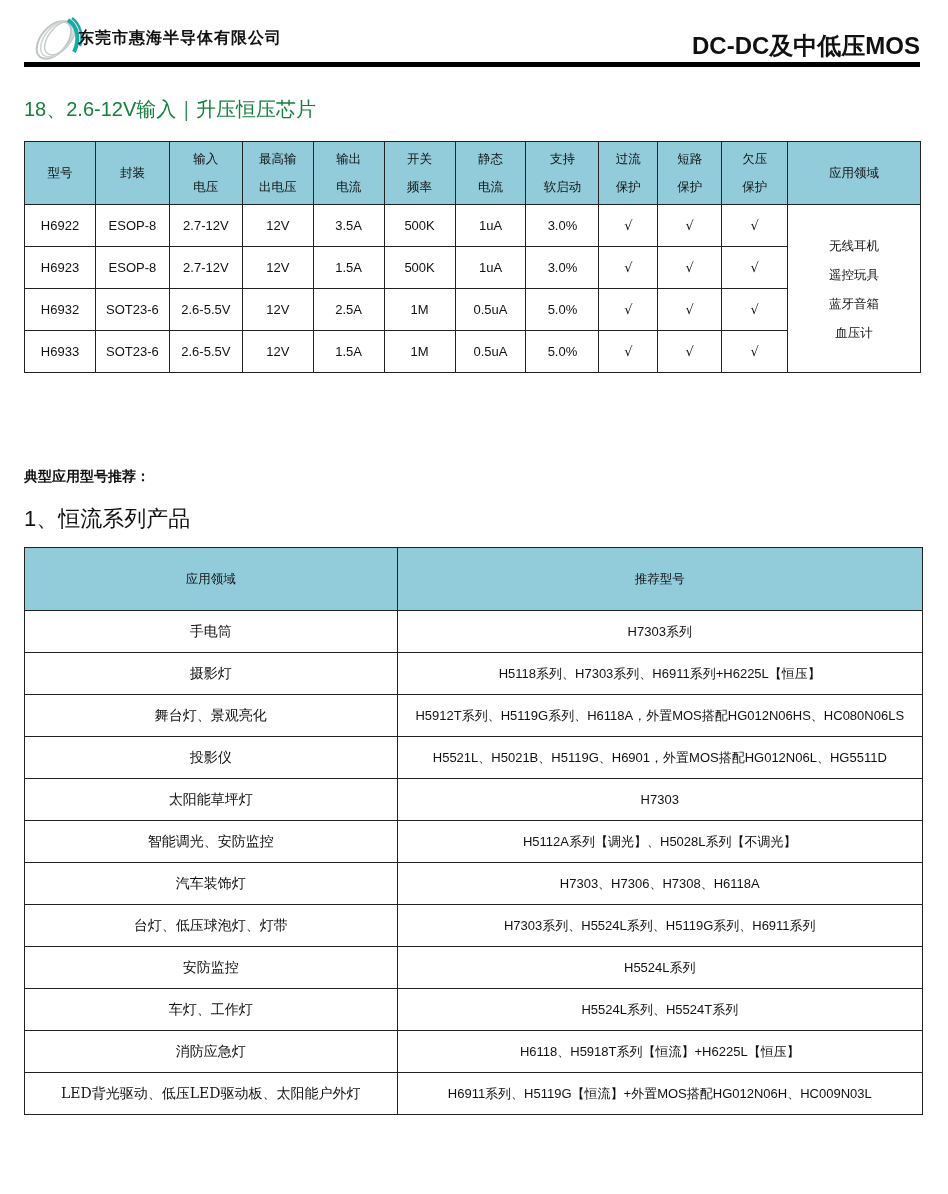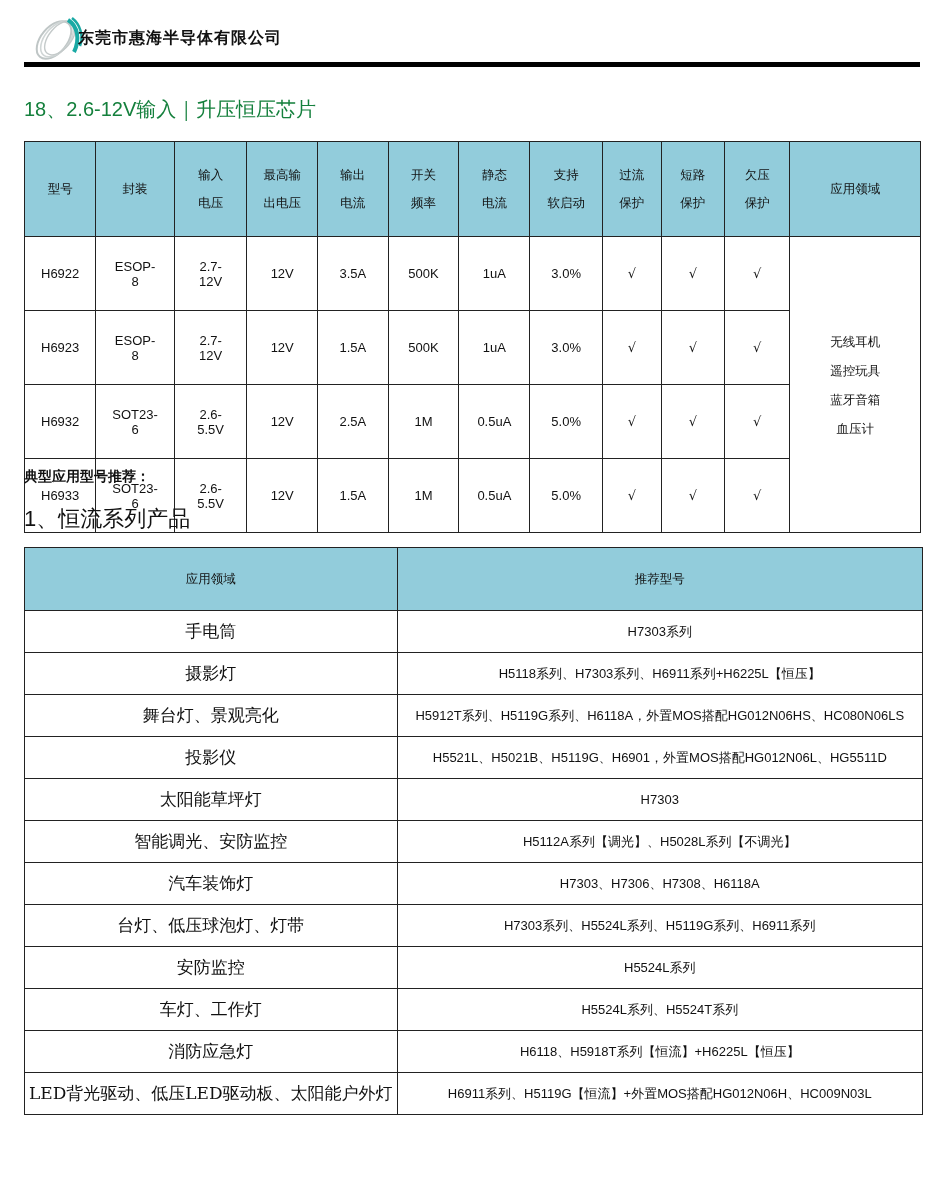--- a/index.html
+++ b/index.html
@@ -5,45 +5,46 @@
   html, body { margin:0; padding:0; background:#ffffff; }
   body { width:948px; height:1194px; position:relative; font-family:"Liberation Sans","DejaVu Sans",sans-serif; color:#111; overflow:hidden; }
   .header { position:absolute; left:24px; top:0; width:896px; height:68px; }
   .logo { position:absolute; left:4px; top:12px; width:56px; height:52px; }
   .company { position:absolute; left:54px; top:28px; font-size:16px; font-weight:bold; letter-spacing:1px; color:#111; }
   .doc-cat { position:absolute; right:0; top:30px; font-size:24px; font-weight:bold; color:#111; }
   .header-rule { position:absolute; left:24px; top:62px; width:896px; height:5px; background:#000; }
   .sec-title { position:absolute; left:24px; top:96px; font-size:20px; color:#15803d; }
   table { border-collapse:collapse; position:absolute; }
   .t1 { left:24px; top:141px; width:897px; }
-  .t1 td, .t1 th { border:1.5px solid #222; text-align:center; font-size:13px; font-weight:normal; padding:16px; }
+  .t1 td, .t1 th { border:1.5px solid #222; text-align:center; font-size:13px; font-weight:normal; padding:0; }
   .t1 th { background:#92ccdb; height:62px; line-height:28px; font-family:"DejaVu Serif",serif; font-size:12.5px; }
   .t1 td { height:41px; }
   .t1 td.apps { font-family:"DejaVu Serif",serif; font-size:12.5px; line-height:29px; }
   .bold-title { position:absolute; left:24px; top:468px; font-size:14px; font-weight:bold; }
   .sub-title { position:absolute; left:24px; top:504px; font-size:22px; }
   .t2 { left:24px; top:547px; width:899px; }
   .t2 td, .t2 th { border:1.5px solid #222; text-align:center; font-size:13px; font-weight:normal; padding:0; }
   .t2 th { background:#92ccdb; height:62px; font-family:"DejaVu Serif",serif; font-size:12.5px; }
   .t2 td { height:41px; }
-  .t2 td.area { font-family:"DejaVu Serif",serif; font-size:17px;margin-left:44px; }
+  .t2 td.area { font-family:"DejaVu Serif",serif; font-size:14px;margin-left:44px; }
   .check { font-family:"DejaVu Sans",sans-serif; font-size:12px; }
 </style>
 </head>
 <body>
 
 <div class="header">
   <svg class="logo" viewBox="0 0 56 52">
     <ellipse cx="26" cy="28" rx="22" ry="13" transform="rotate(-50 26 28)" fill="none" stroke="#bfc6c6" stroke-width="2"></ellipse>
     <ellipse cx="29" cy="27" rx="21" ry="12" transform="rotate(-50 29 27)" fill="none" stroke="#d0d6d6" stroke-width="1.6"></ellipse>
     <ellipse cx="32" cy="26" rx="20" ry="11" transform="rotate(-50 32 26)" fill="none" stroke="#c4caca" stroke-width="1.4"></ellipse>
     <path d="M40 8 C50 14, 52 28, 46 40" fill="none" stroke="#1aa9a4" stroke-width="4"></path>
     <path d="M44 6 C52 12, 56 24, 52 34" fill="none" stroke="#1aa9a4" stroke-width="2.5"></path>
   </svg>
   <div class="company">东莞市惠海半导体有限公司</div>
+  <div class="doc-cat">DC-DC及中低压MOS</div>
 </div>
 <div class="header-rule"></div>
 
 <div class="sec-title">18、2.6-12V输入｜升压恒压芯片</div>
 
 <table class="t1">
   <colgroup>
     <col style="width:71px">
       <col style="width:74px">
       <col style="width:73px">

